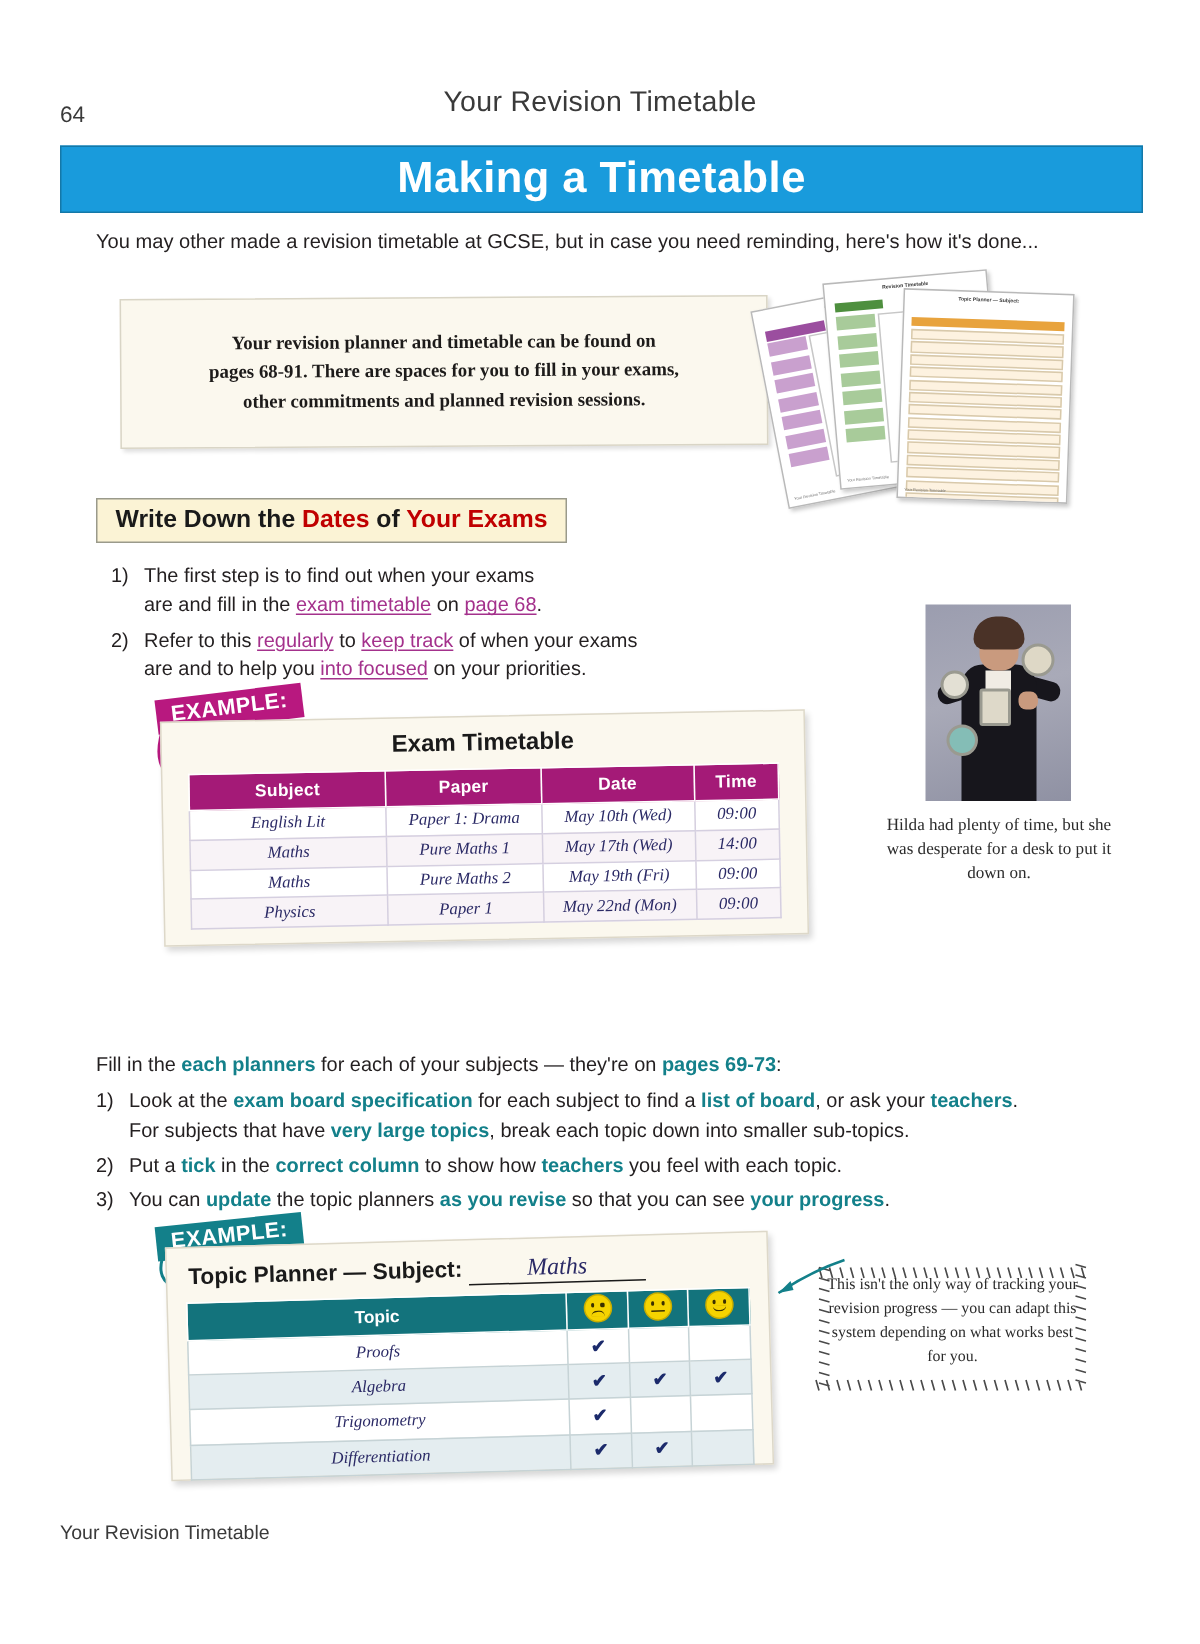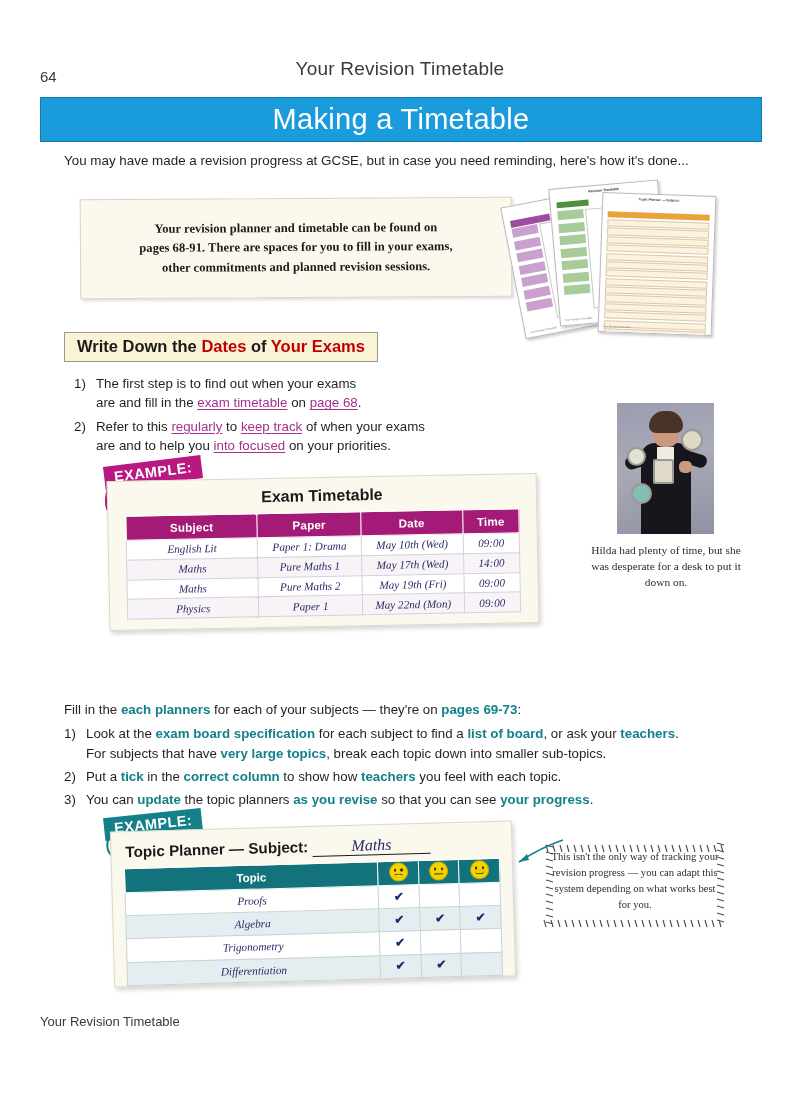--- a/index.html
+++ b/index.html
@@ -8,21 +8,21 @@
 
   .page{position:absolute;inset:0;}
 
   
   .page-num{position:absolute;left:40px;top:68px;font-size:15px;color:#3a3a3a;}
   .run-head{position:absolute;left:0;right:0;top:58px;text-align:center;
             font-size:19px;color:#3a3a3a;letter-spacing:.2px;}
   .title-bar{position:absolute;left:40px;top:97px;width:720px;height:43px;
              background:#199BDC;border:1px solid #1478a8;
              display:flex;align-items:center;justify-content:center;}
-  .title-bar span{color:#fff;font-size:29px;font-weight:normal;letter-spacing:.3px;}
+  .title-bar span{color:#fff;font-size:29px;font-weight:bold;letter-spacing:.3px;}
 
   .intro{position:absolute;left:64px;top:152px;width:690px;font-size:13.4px;
          color:#231f20;line-height:1.35;}
 
   
   .note-box{position:absolute;left:80px;top:198px;width:430px;height:98px;
             background:#FBF8EE;border:1px solid #d9d5c6;
             box-shadow:2px 2px 3px rgba(0,0,0,.13);
             display:flex;align-items:center;justify-content:center;
             transform:rotate(-0.35deg);}
@@ -158,21 +158,21 @@
 
 <div class="page">
 
   <div class="page-num">64</div>
   <div class="run-head">Your Revision Timetable</div>
 
   <div class="title-bar">
     <span>Making a Timetable</span>
   </div>
 
-  <div class="intro">You may have made a revision progress at GCSE, but in case you need reminding, here's how it's done...</div>
+  <div class="intro">You may other made a revision timetable at GCSE, but in case you need reminding, here's how it's done...</div>
 
   <div class="note-box">
     <p>
       <span>Your revision planner and timetable can be found on</span><br>
       <span>pages 68-91.  There are spaces for you to fill in your exams,</span><br>
       <span>other commitments and planned revision sessions.</span>
     </p>
   </div>
 
   <div class="thumbs">

